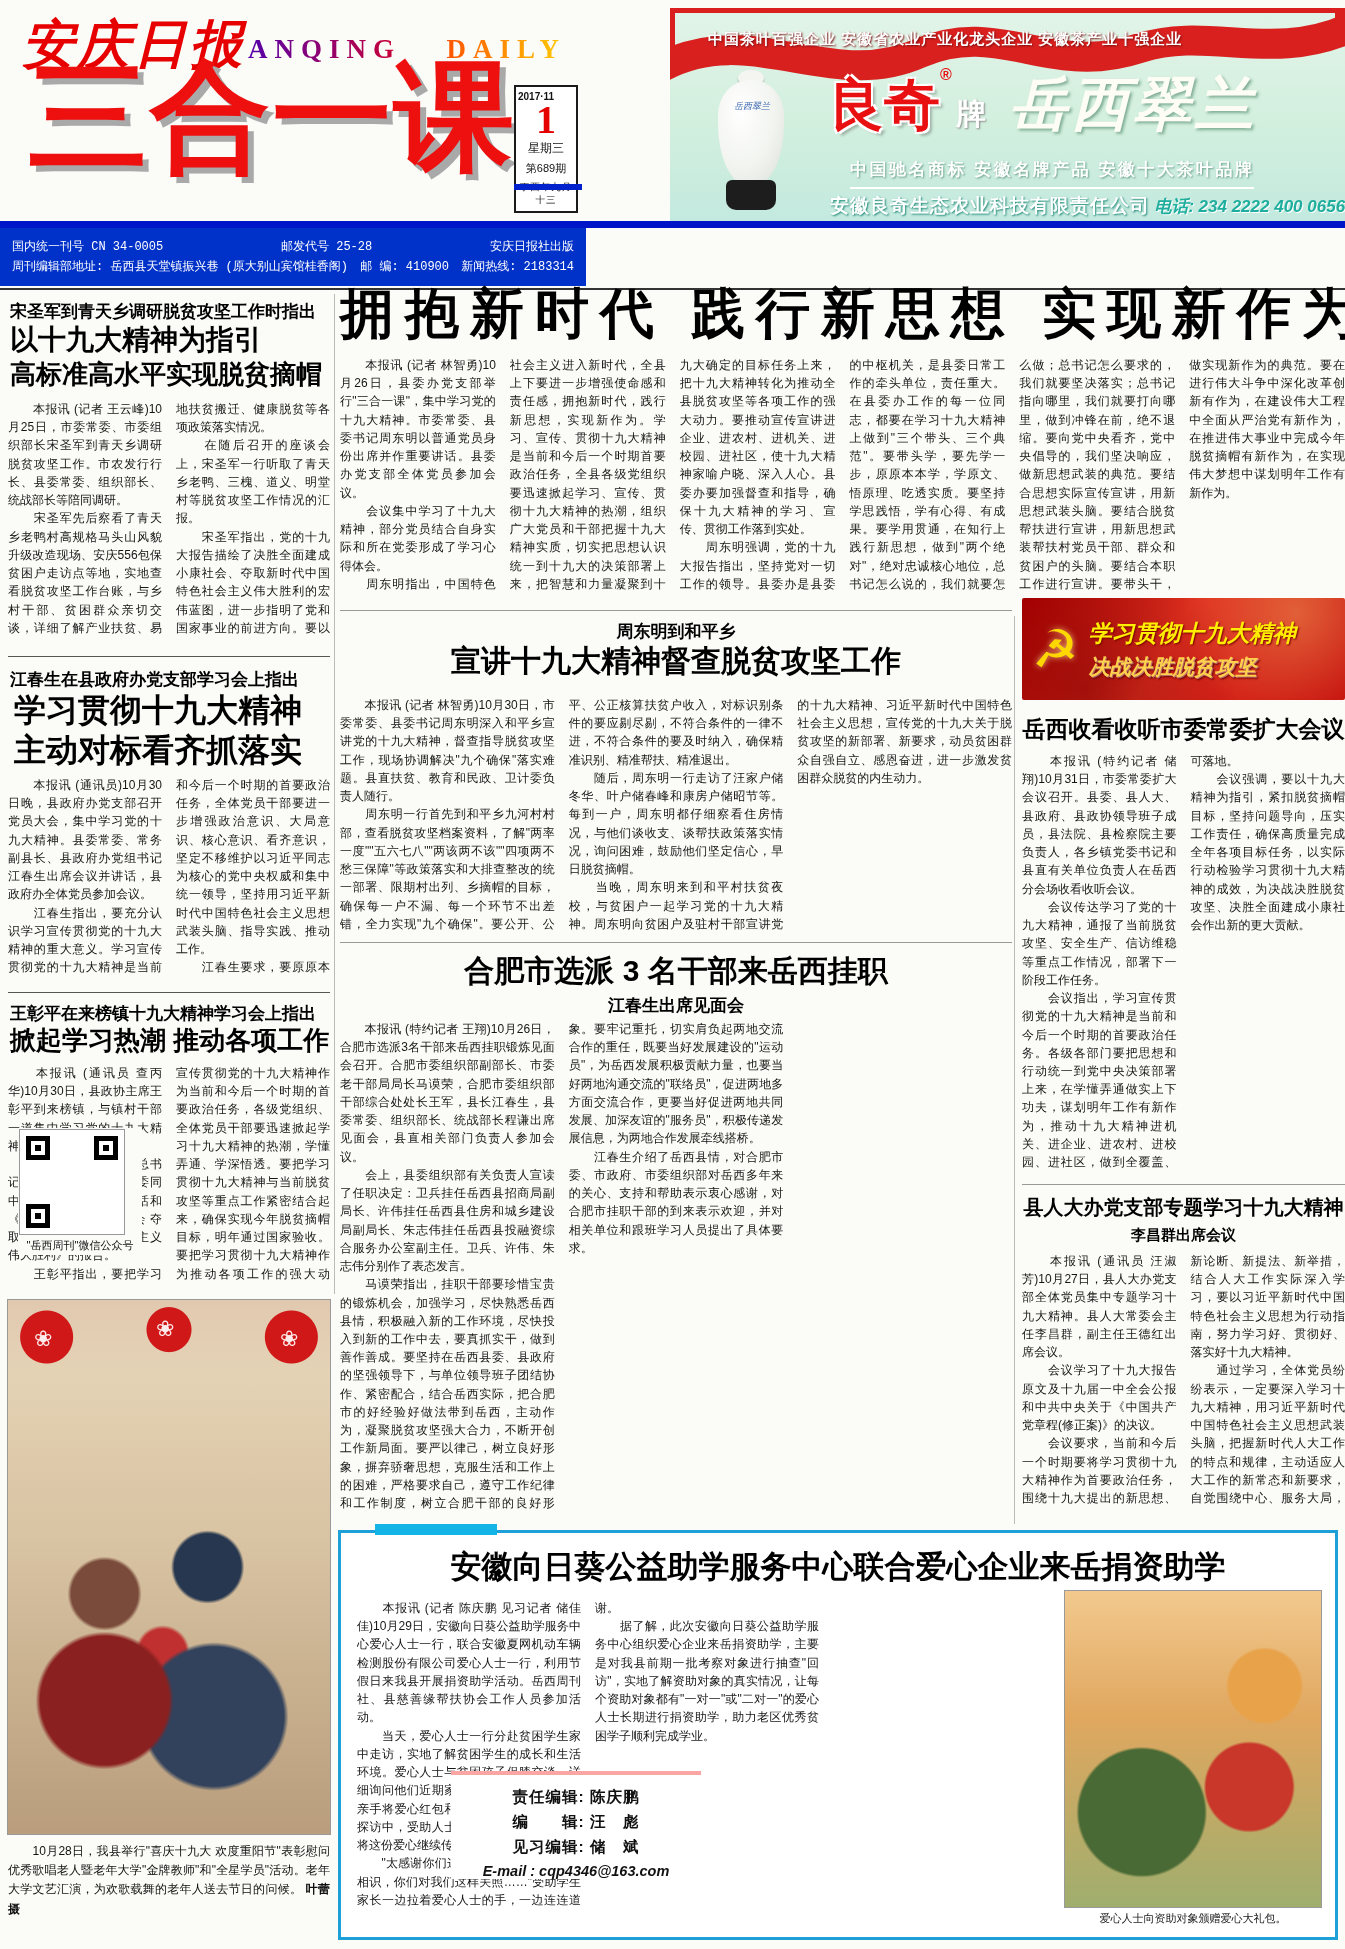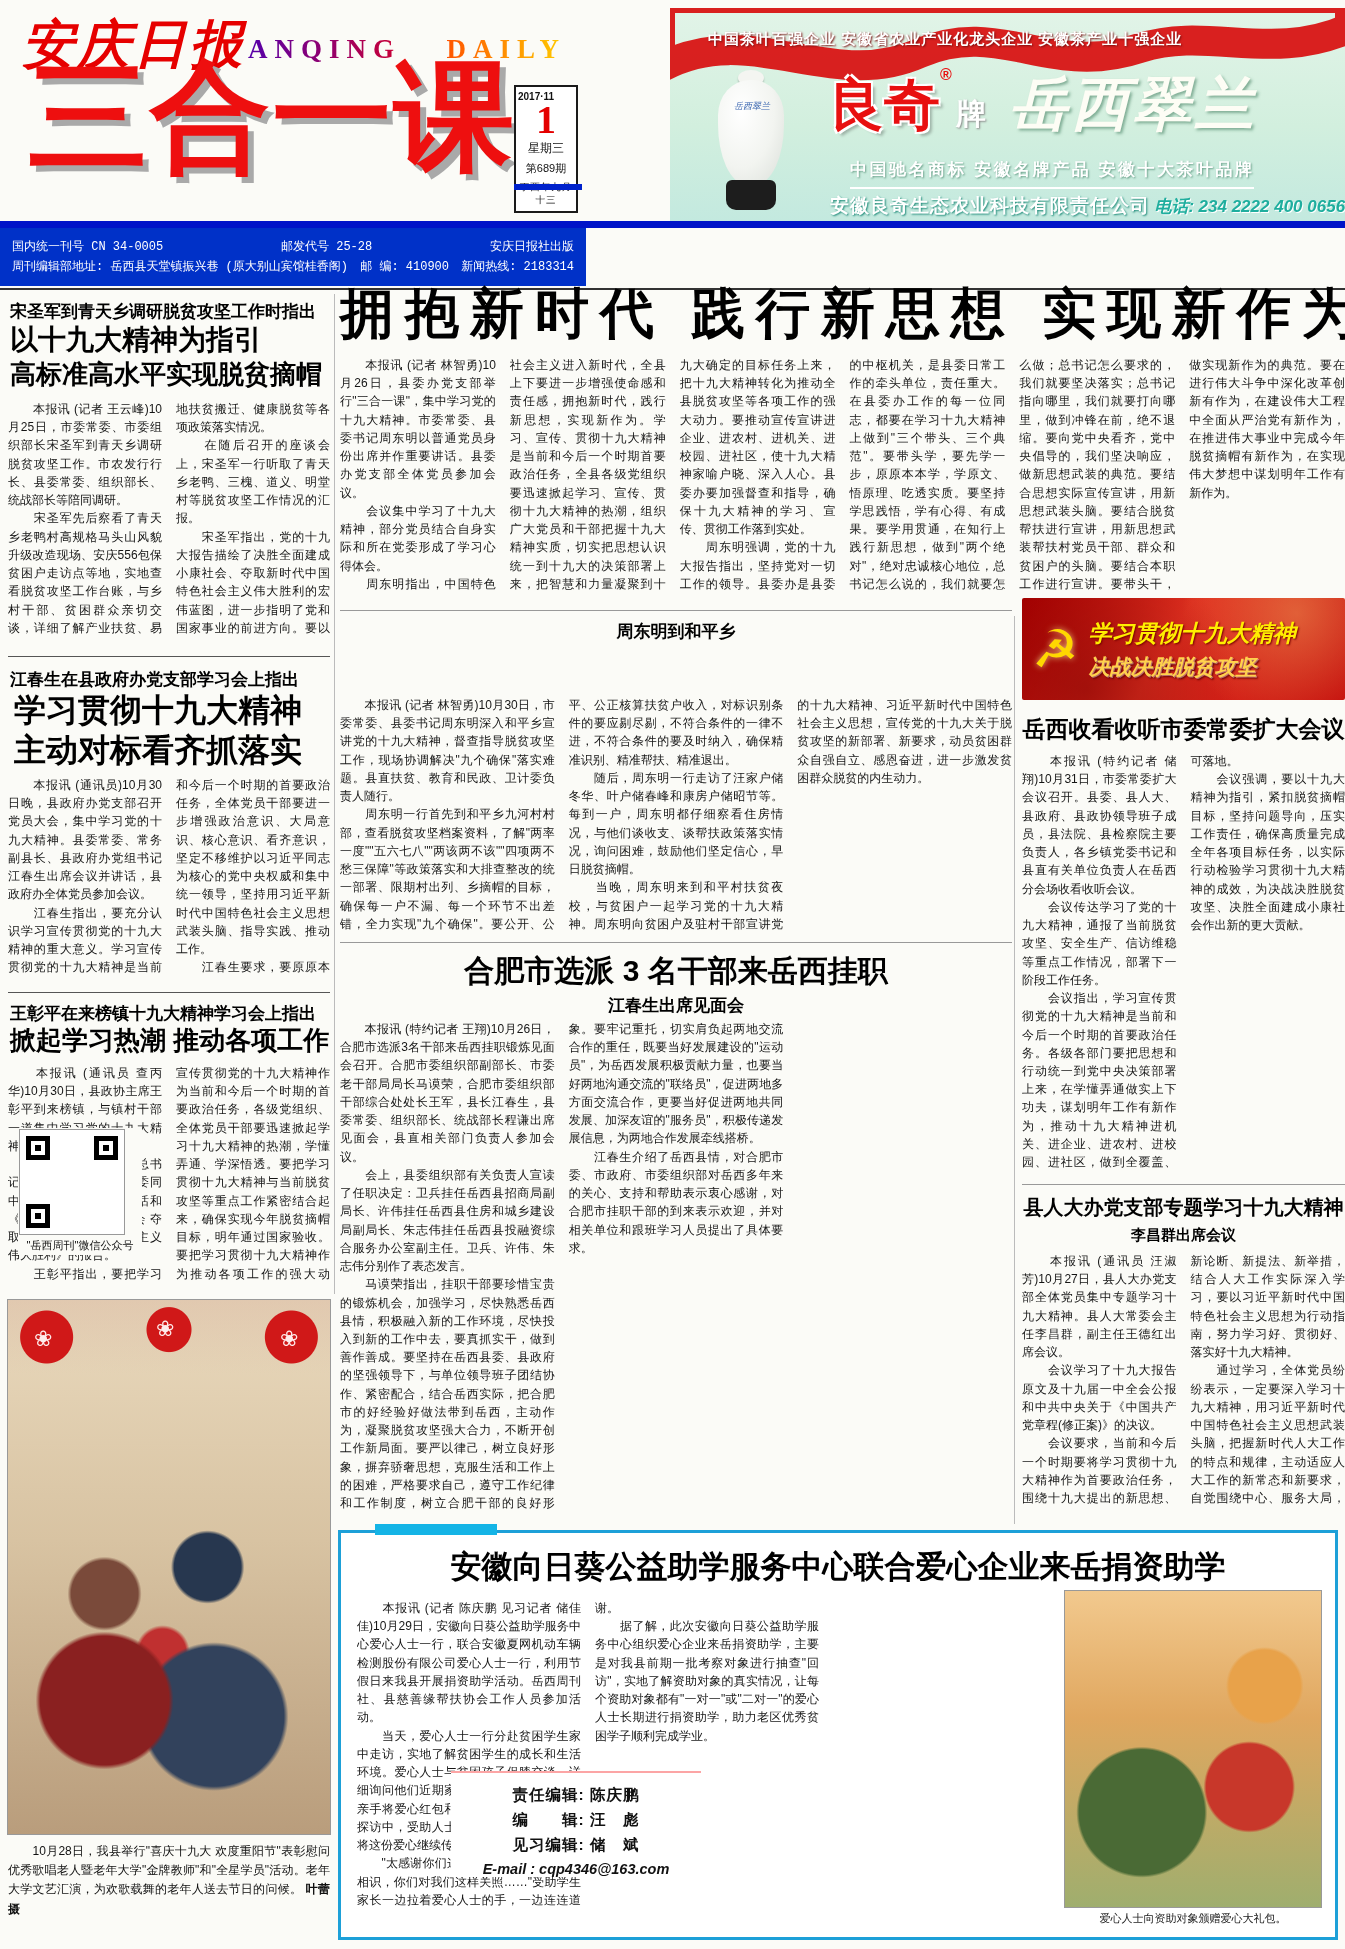--- a/index.html
+++ b/index.html
@@ -97,21 +97,21 @@
       radial-gradient(circle at 78% 30%,#e8a24a 0 12%,transparent 13%),
       radial-gradient(circle at 72% 62%,#c8372a 0 16%,transparent 17%),
       radial-gradient(circle at 30% 70%,#4a6a35 0 22%,transparent 23%),
       linear-gradient(180deg,#f2c98e 0%,#e0a75f 40%,#9fae6e 100%);
       outline:1px solid #999;}
   .photo-caption{font-size:11px;text-align:center;color:#222;}
 
   
   .charity-box{border:3px solid #1da0d8;background:#fff;box-sizing:border-box;}
   .cyan-tab{position:absolute;left:34px;top:-9px;width:122px;height:11px;background:#14b4e6;}
-  .editors{border-top:2px solid #fca5a5;padding-top:8px;background:#fff;text-align:center;}
+  .editors{border-top:4px solid #fca5a5;padding-top:8px;background:#fff;text-align:center;}
   .editors .line{font-size:15.5px;font-weight:900;margin:4px 0;letter-spacing:1px;}
   .editors .mail{font-size:14.5px;font-weight:bold;font-style:italic;margin-top:5px;}
 
   .credit{font-weight:bold;}
 </style>
 </head>
 <body>
 
 <div class="page">
 
@@ -229,20 +229,21 @@
 
   <div class="abs headline" style="left:340px;top:282px;width:1005px;font-size:54px;letter-spacing:11px;">拥抱新时代 践行新思想 实现新作为</div>
   <div class="abs body-text" style="left:340px;top:356px;width:1005px;height:244px;column-count:6;">　　本报讯 (记者 林智勇)10月26日，县委办党支部举行"三合一课"，集中学习党的十九大精神。市委常委、县委书记周东明以普通党员身份出席并作重要讲话。县委办党支部全体党员参加会议。
 　　会议集中学习了十九大精神，部分党员结合自身实际和所在党委形成了学习心得体会。
 　　周东明指出，中国特色社会主义进入新时代，全县上下要进一步增强使命感和责任感，拥抱新时代，践行新思想，实现新作为。学习、宣传、贯彻十九大精神是当前和今后一个时期首要政治任务，全县各级党组织要迅速掀起学习、宣传、贯彻十九大精神的热潮，组织广大党员和干部把握十九大精神实质，切实把思想认识统一到十九大的决策部署上来，把智慧和力量凝聚到十九大确定的目标任务上来，把十九大精神转化为推动全县脱贫攻坚等各项工作的强大动力。要推动宣传宣讲进企业、进农村、进机关、进校园、进社区，使十九大精神家喻户晓、深入人心。县委办要加强督查和指导，确保十九大精神的学习、宣传、贯彻工作落到实处。
 　　周东明强调，党的十九大报告指出，坚持党对一切工作的领导。县委办是县委的中枢机关，是县委日常工作的牵头单位，责任重大。在县委办工作的每一位同志，都要在学习十九大精神上做到"三个带头、三个典范"。要带头学，要先学一步，原原本本学，学原文、悟原理、吃透实质。要坚持学思践悟，学有心得、有成果。要学用贯通，在知行上践行新思想，做到"两个绝对"，绝对忠诚核心地位，总书记怎么说的，我们就要怎么做；总书记怎么要求的，我们就要坚决落实；总书记指向哪里，我们就要打向哪里，做到冲锋在前，绝不退缩。要向党中央看齐，党中央倡导的，我们坚决响应，做新思想武装的典范。要结合思想实际宣传宣讲，用新思想武装头脑。要结合脱贫帮扶进行宣讲，用新思想武装帮扶村党员干部、群众和贫困户的头脑。要结合本职工作进行宣讲。要带头干，做实现新作为的典范。要在进行伟大斗争中深化改革创新有作为，在建设伟大工程中全面从严治党有新作为，在推进伟大事业中完成今年脱贫摘帽有新作为，在实现伟大梦想中谋划明年工作有新作为。</div>
 
   <div class="abs rule-h" style="left:340px;top:610px;width:672px;background:#999;"></div>
 
   <div class="abs kicker center" style="left:340px;top:620px;width:672px;text-align:center;font-size:17px;">周东明到和平乡</div>
+  <div class="abs headline" style="left:340px;top:644px;width:672px;text-align:center;font-size:30px;">宣讲十九大精神督查脱贫攻坚工作</div>
   <div class="abs body-text" style="left:340px;top:696px;width:672px;height:238px;column-count:3;">　　本报讯 (记者 林智勇)10月30日，市委常委、县委书记周东明深入和平乡宣讲党的十九大精神，督查指导脱贫攻坚工作，现场协调解决"九个确保"落实难题。县直扶贫、教育和民政、卫计委负责人随行。
 　　周东明一行首先到和平乡九河村村部，查看脱贫攻坚档案资料，了解"两率一度""五六七八""两该两不该""四项两不愁三保障"等政策落实和大排查整改的统一部署、限期村出列、乡摘帽的目标，确保每一户不漏、每一个环节不出差错，全力实现"九个确保"。要公开、公平、公正核算扶贫户收入，对标识别条件的要应剔尽剔，不符合条件的一律不进，不符合条件的要及时纳入，确保精准识别、精准帮扶、精准退出。
 　　随后，周东明一行走访了汪家户储冬华、叶户储春峰和康房户储昭节等。每到一户，周东明都仔细察看住房情况，与他们谈收支、谈帮扶政策落实情况，询问困难，鼓励他们坚定信心，早日脱贫摘帽。
 　　当晚，周东明来到和平村扶贫夜校，与贫困户一起学习党的十九大精神。周东明向贫困户及驻村干部宣讲党的十九大精神、习近平新时代中国特色社会主义思想，宣传党的十九大关于脱贫攻坚的新部署、新要求，动员贫困群众自强自立、感恩奋进，进一步激发贫困群众脱贫的内生动力。</div>
 
   <div class="abs rule-h" style="left:340px;top:942px;width:672px;background:#999;"></div>
 
   <div class="abs headline" style="left:340px;top:954px;width:672px;text-align:center;font-size:30px;">合肥市选派 3 名干部来岳西挂职</div>
   <div class="abs subhead" style="left:340px;top:994px;width:672px;font-size:17px;">江春生出席见面会</div>
   <div class="abs body-text" style="left:340px;top:1020px;width:672px;height:498px;column-count:3;">　　本报讯 (特约记者 王翔)10月26日，合肥市选派3名干部来岳西挂职锻炼见面会召开。合肥市委组织部副部长、市委老干部局局长马谟荣，合肥市委组织部干部综合处处长王军，县长江春生，县委常委、组织部长、统战部长程谦出席见面会，县直相关部门负责人参加会议。

